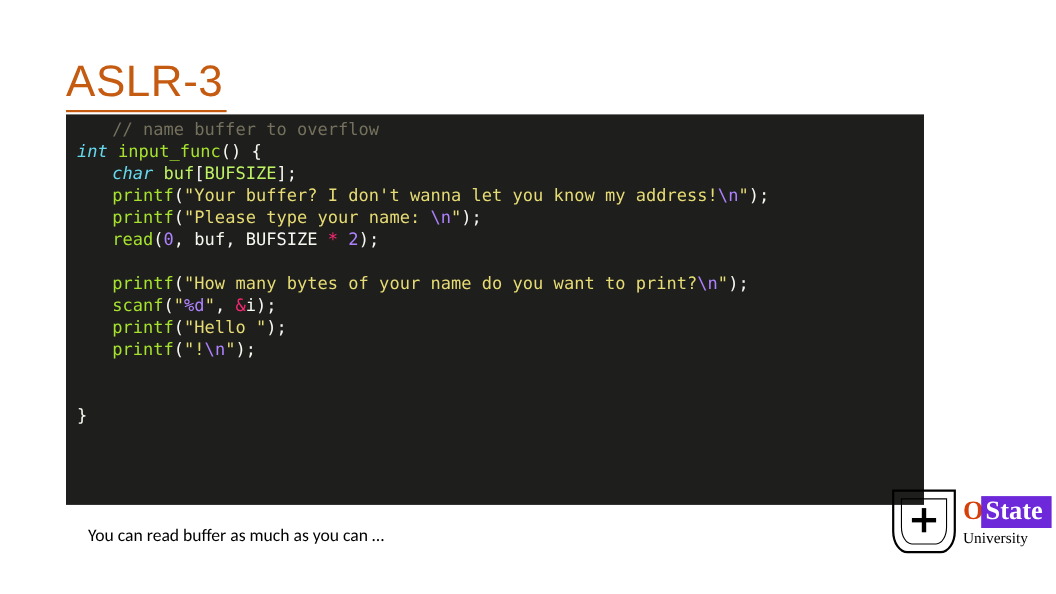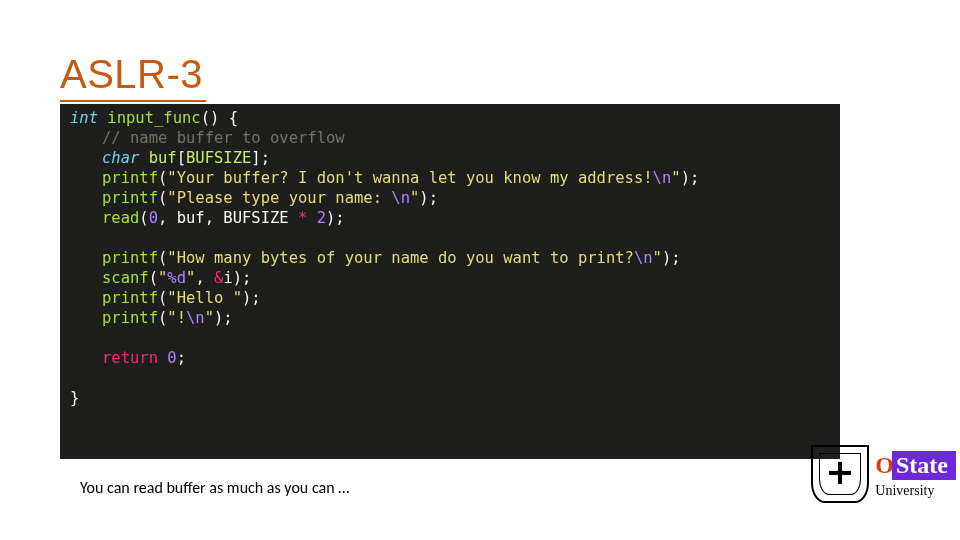--- a/index.html
+++ b/index.html
@@ -146,33 +146,32 @@
 </style>
 </head>
 <body>
 
 <div class="slide">
 
   <div class="title">ASLR-3</div>
   <div class="title-underline"></div>
 
   <div class="code-block" id="code-block">
+      <div class="code-line indent1"><span class="tok-comment">// name buffer to overflow</span></div>
       <div class="code-line"><span class="tok-type">int</span><span class="tok-punct"> </span><span class="tok-func">input_func</span><span class="tok-punct">() {</span></div>
-      <div class="code-line indent1"><span class="tok-comment">// name buffer to overflow</span></div>
       <div class="code-line indent1"><span class="tok-type">char</span><span class="tok-punct"> </span><span class="tok-ident">buf</span><span class="tok-punct">[</span><span class="tok-ident">BUFSIZE</span><span class="tok-punct">];</span></div>
       <div class="code-line indent1"><span class="tok-func">printf</span><span class="tok-punct">(</span><span class="tok-string">"Your buffer? I don't wanna let you know my address!</span><span class="tok-escape">\n</span><span class="tok-string">"</span><span class="tok-punct">);</span></div>
       <div class="code-line indent1"><span class="tok-func">printf</span><span class="tok-punct">(</span><span class="tok-string">"Please type your name: </span><span class="tok-escape">\n</span><span class="tok-string">"</span><span class="tok-punct">);</span></div>
       <div class="code-line indent1"><span class="tok-func">read</span><span class="tok-punct">(</span><span class="tok-const">0</span><span class="tok-punct">, buf, BUFSIZE </span><span class="tok-op">*</span><span class="tok-punct"> </span><span class="tok-const">2</span><span class="tok-punct">);</span></div>
       <div class="code-line indent1"><span class="tok-punct"> </span></div>
       <div class="code-line indent1"><span class="tok-func">printf</span><span class="tok-punct">(</span><span class="tok-string">"How many bytes of your name do you want to print?</span><span class="tok-escape">\n</span><span class="tok-string">"</span><span class="tok-punct">);</span></div>
       <div class="code-line indent1"><span class="tok-func">scanf</span><span class="tok-punct">(</span><span class="tok-string">"</span><span class="tok-escape">%d</span><span class="tok-string">"</span><span class="tok-punct">, </span><span class="tok-op">&amp;</span><span class="tok-punct">i);</span></div>
       <div class="code-line indent1"><span class="tok-func">printf</span><span class="tok-punct">(</span><span class="tok-string">"Hello "</span><span class="tok-punct">);</span></div>
       <div class="code-line indent1"><span class="tok-func">printf</span><span class="tok-punct">(</span><span class="tok-string">"!</span><span class="tok-escape">\n</span><span class="tok-string">"</span><span class="tok-punct">);</span></div>
       <div class="code-line indent1"><span class="tok-punct"> </span></div>
-      <div class="code-line indent1"><span class="tok-kw">return</span><span class="tok-punct"> </span><span class="tok-const">0</span><span class="tok-punct">;</span></div>
       <div class="code-line indent1"><span class="tok-punct"> </span></div>
       <div class="code-line"><span class="tok-punct">}</span></div>
     </div>
 
   <div class="caption">You can read buffer as much as you can …</div>
 
   <div class="logo">
     <div class="logo-crest">
       <div class="inner"></div>
       <div class="mark"></div>

